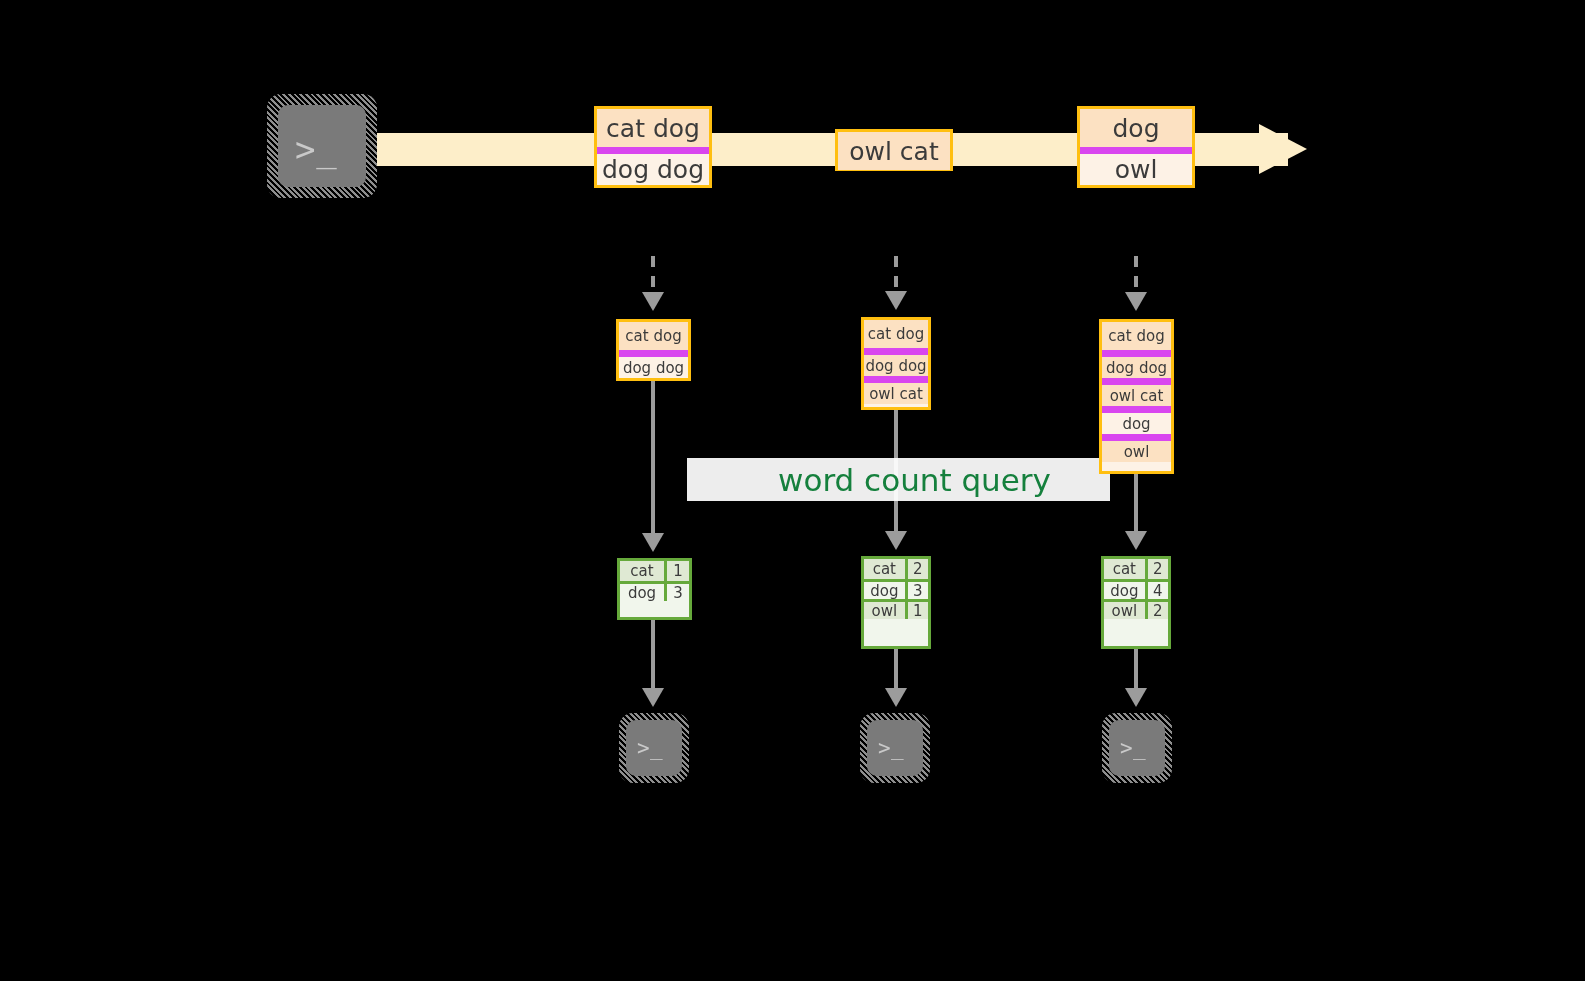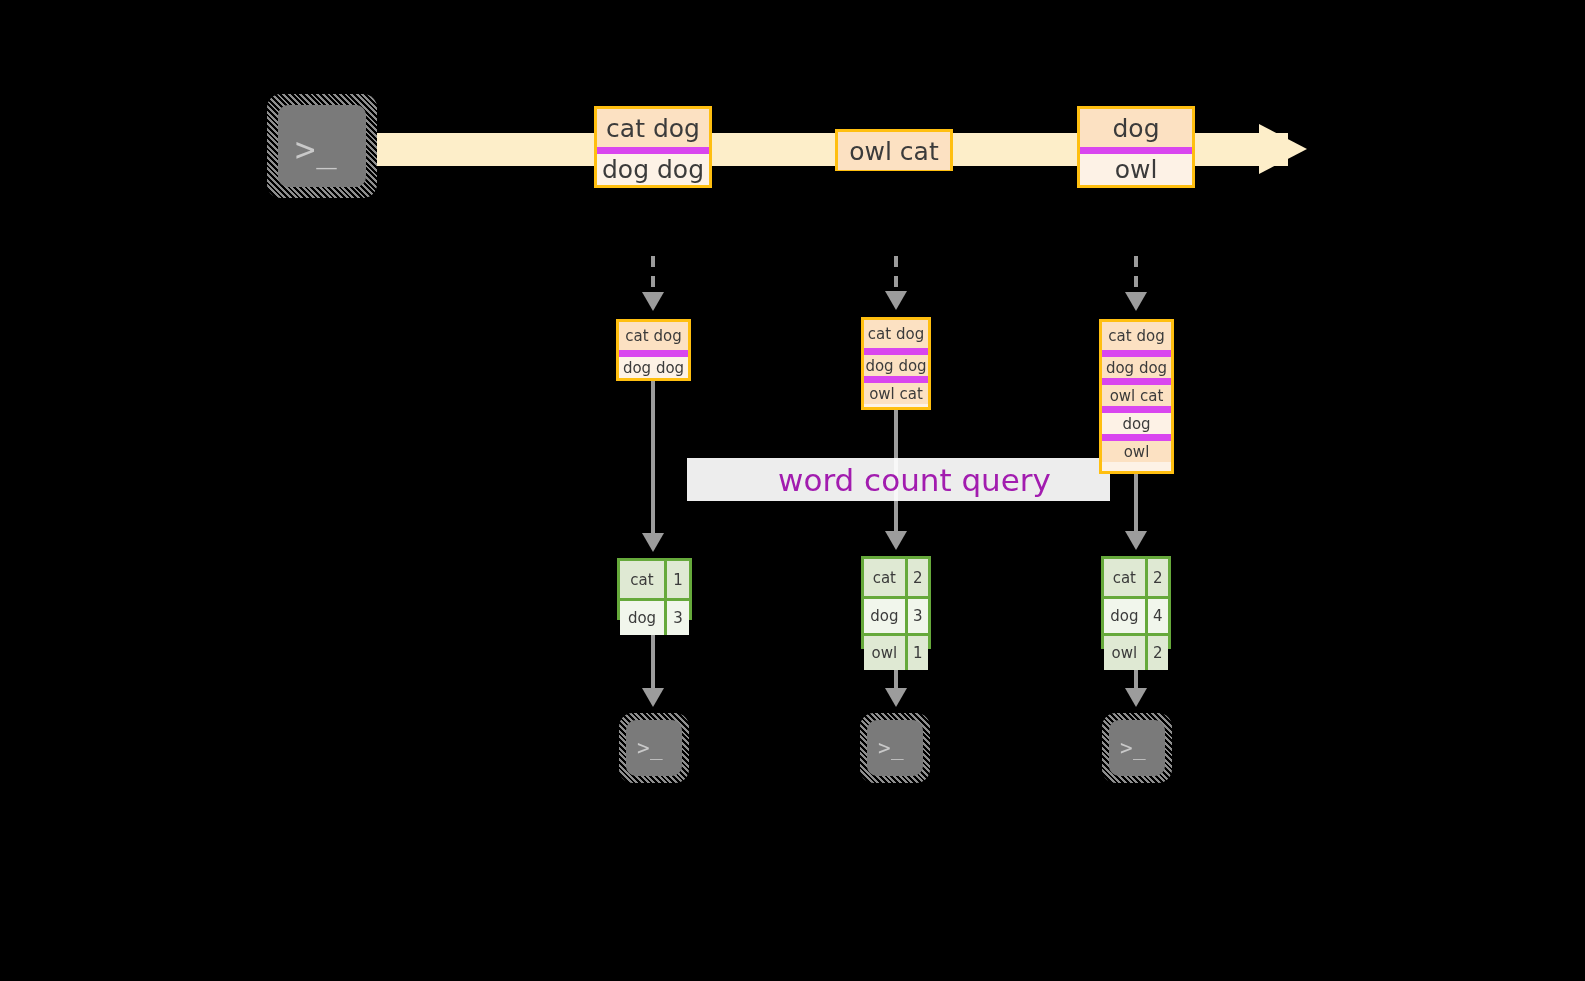--- a/index.html
+++ b/index.html
@@ -85,21 +85,21 @@
   
   .res {
     position: absolute;
     box-sizing: border-box;
     border: 3px solid #66a93b;
     background: #f1f6ec;
     z-index: 6;
   }
   .res-row {
     display: flex;
-    height: 37px;
+    height: 20px;
     box-sizing: border-box;
   }
   .res-row + .res-row { border-top: 3px solid #66a93b; }
   .res-cell {
     box-sizing: border-box;
     display: flex;
     align-items: center;
     justify-content: center;
     font-size: 15px;
     color: #3b3b3b;
@@ -137,21 +137,21 @@
   .qlabel {
     position: absolute;
     background: rgba(255,255,255,0.93);
     display: flex;
     align-items: center;
     justify-content: center;
     z-index: 5;
   }
   .qlabel span {
     font-size: 31px;
-    color: #a21caf;
+    color: #15803d;
     white-space: nowrap;
     margin-left: 32px;
   }
 </style>
 </head>
 <body>
 
 <div id="canvas">
 
   <div class="stream-band" style="left:371px; top:133px; width:917px; height:33px;"></div>

